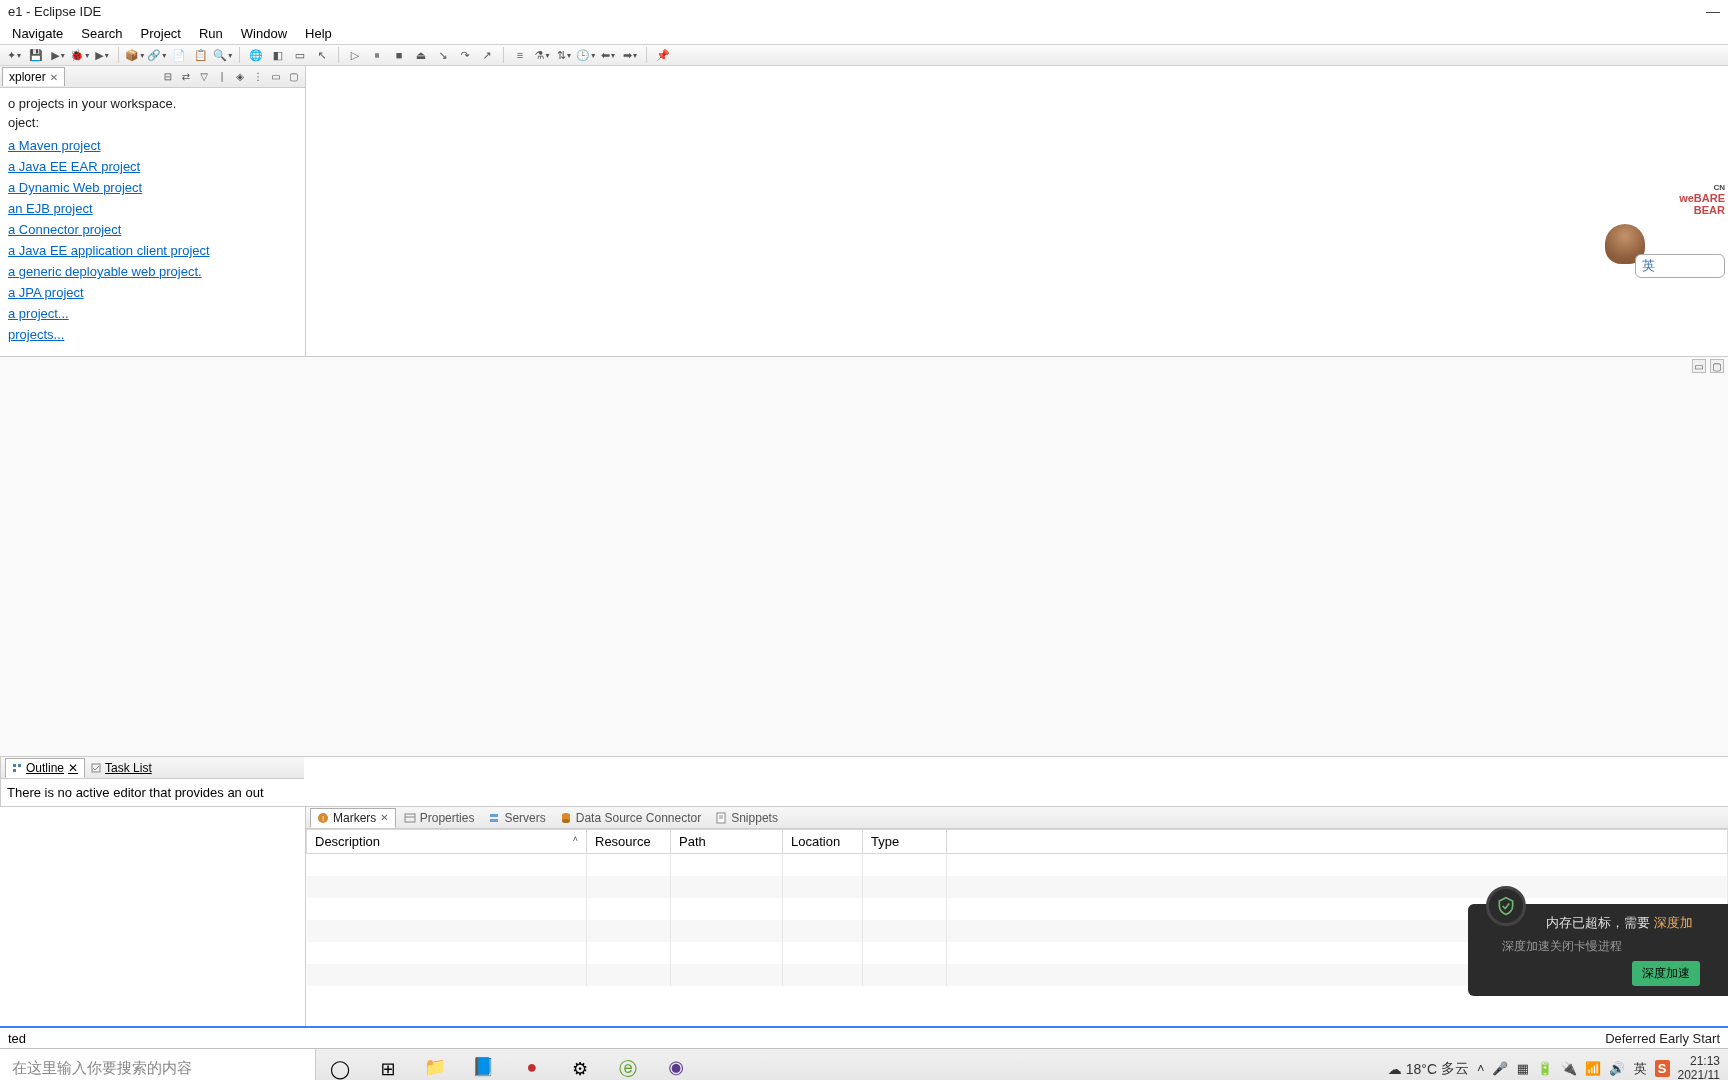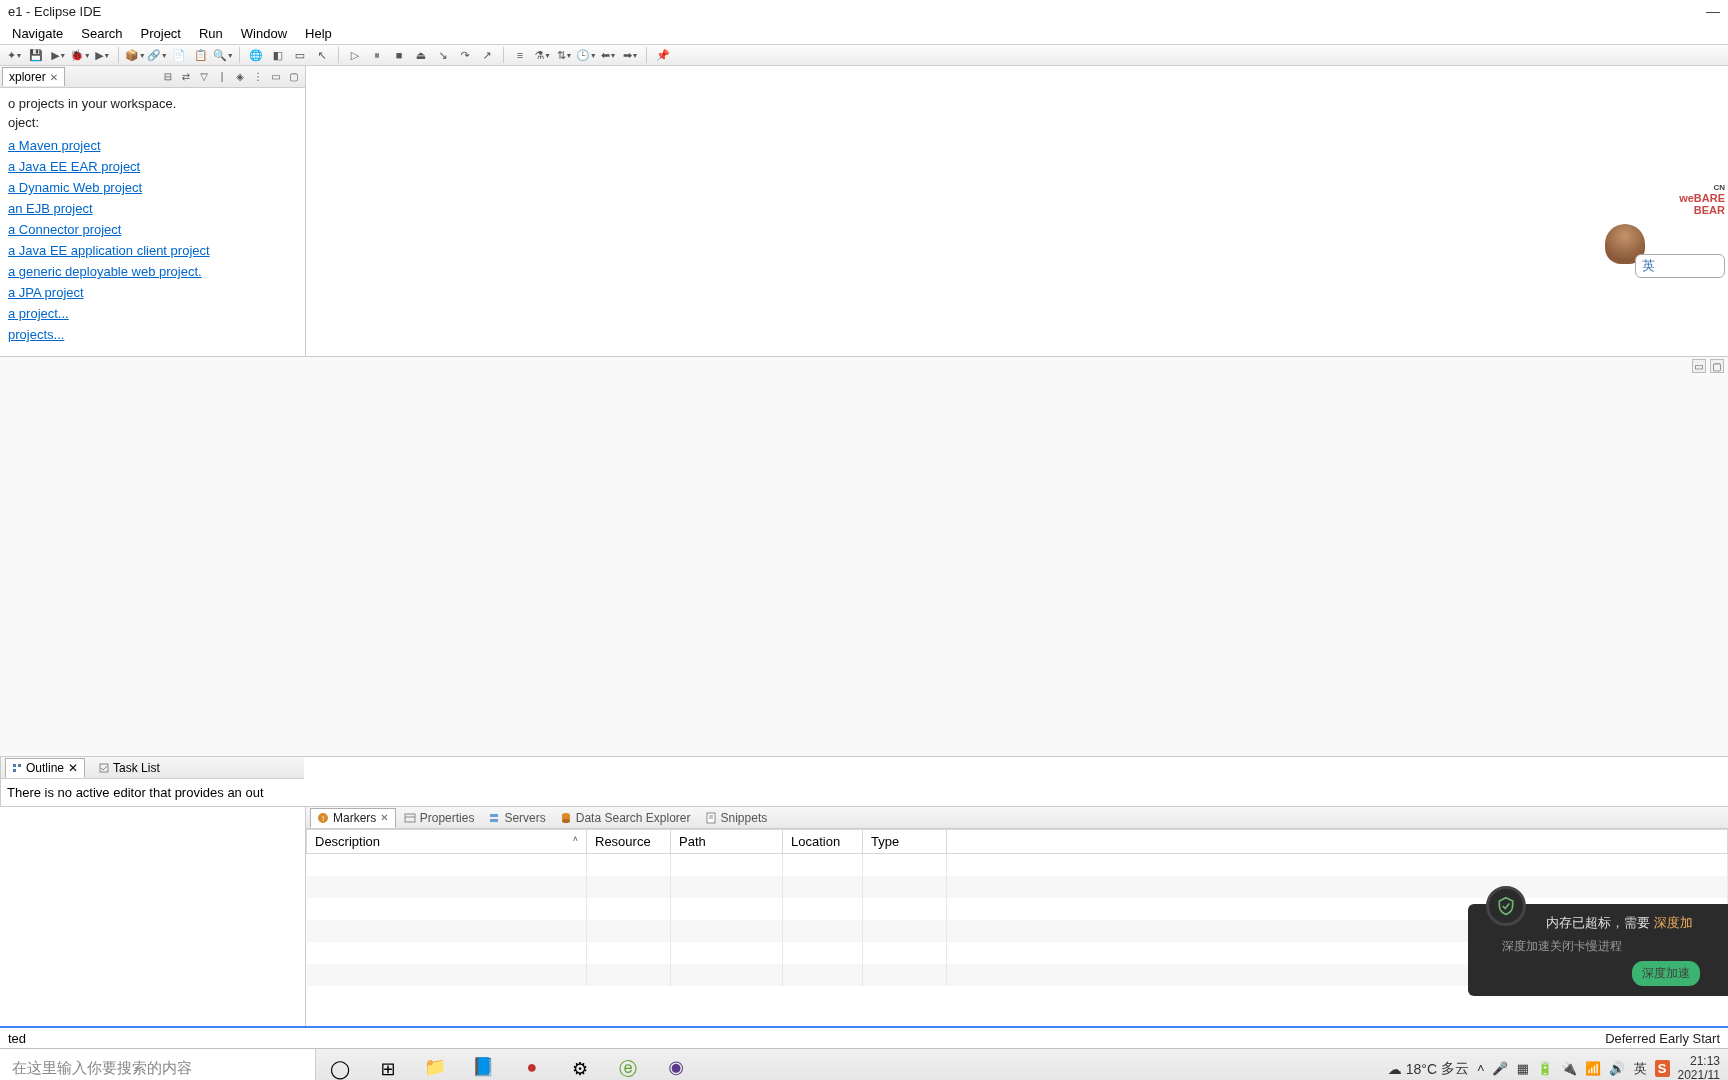--- a/index.html
+++ b/index.html
@@ -41,21 +41,21 @@
     .explorer-body .link-list li { margin-bottom: 6px; }
     .explorer-body .link-list a { color: #0066cc; text-decoration: underline; cursor: pointer; }
 
     
     .editor { flex: 1; border: 1px solid #ccc; border-left: none; border-right: none; background: #f9f9f9; position: relative; }
     .editor-controls { position: absolute; top: 2px; right: 4px; display: flex; gap: 4px; }
     .editor-controls .mini-btn { width: 14px; height: 14px; font-size: 10px; color: #555; cursor: pointer; display: inline-flex; align-items: center; justify-content: center; border: 1px solid #bbb; background: #f0f0f0; }
 
     
     .outline { width: 304px; border-left: 1px solid #ccc; background: #fff; display: flex; flex-direction: column; }
-    .outline-tabs { height: 22px; background: linear-gradient(#f7f7f7, #e9e9e9); border-bottom: 1px solid #ccc; display: flex; align-items: center; font-size: 12px; gap: 8px; padding-left: 4px; }
+    .outline-tabs { height: 22px; background: linear-gradient(#f7f7f7, #e9e9e9); border-bottom: 1px solid #ccc; display: flex; align-items: center; font-size: 12px; gap: 0; padding-left: 4px; text-decoration: underline; }
     .outline-tab { padding: 2px 6px; display: flex; align-items: center; gap: 4px; cursor: pointer; }
     .outline-tab.active { background: #fff; border: 1px solid #b0b0b0; border-bottom: 1px solid #fff; }
     .outline-tab .icon-sq { width: 10px; height: 10px; }
     .outline-body { padding: 6px; font-size: 13px; color: #000000; }
 
     
     .sticker { position: absolute; top: 180px; right: 3px; width: 120px; height: 100px; }
     .sticker .bear-logo { font-size: 11px; font-weight: bold; color: #c84646; text-align: right; }
     .sticker .bear-logo .cn { font-size: 8px; color: #444; }
     .sticker .mushroom { width: 40px; height: 40px; background: radial-gradient(circle at 50% 30%, #c4936a 0%, #8a5a3a 70%); border-radius: 50% 50% 40% 40%; margin-top: 8px; }
@@ -93,21 +93,21 @@
     .taskbar .tray .tray-icon { font-size: 13px; cursor: pointer; }
     .taskbar .tray .clock { text-align: right; line-height: 1.1; font-size: 12px; }
 
     
     .notif-popup { position: absolute; bottom: 84px; right: 0; width: 260px; background: #2b2b2b; color: #ddd; border-radius: 6px 0 0 6px; padding: 10px 28px; font-size: 13px; display: flex; flex-direction: column; gap: 6px; z-index: 50; }
     .notif-popup .shield { position: absolute; top: -18px; left: 18px; width: 40px; height: 40px; background: #2b2b2b; border-radius: 50%; display: flex; align-items: center; justify-content: center; border: 3px solid #444; }
     .notif-popup .shield svg { width: 20px; height: 20px; }
     .notif-popup .notif-title { margin-left: 50px; }
     .notif-popup .notif-title .hl { color: #f0b060; }
     .notif-popup .notif-sub { color: #999; font-size: 12px; margin-left: 6px; }
-    .notif-popup .notif-btn { background: #3cb371; color: #404040; padding: 4px 10px; border-radius: 11px; font-size: 12px; align-self: flex-end; cursor: pointer; }
+    .notif-popup .notif-btn { background: #3cb371; color: #000000; padding: 4px 10px; border-radius: 3px; font-size: 12px; align-self: flex-end; cursor: pointer; }
   </style>
 </head>
 <body>
 
 <div class="title-bar">
   <span>e1 - Eclipse IDE</span>
   <div class="window-controls">
     <span>—</span>
   </div>
 </div>
@@ -269,21 +269,21 @@
         <span>Servers</span>
       </div>
       <div class="bottom-tab">
         <span class="tab-icon">
           <svg viewBox="0 0 12 12">
               <ellipse cx="6" cy="3" rx="4" ry="2" fill="#d98a2b"></ellipse>
               <rect x="2" y="3" width="8" height="6" fill="#d98a2b"></rect>
               <ellipse cx="6" cy="9" rx="4" ry="2" fill="#b06a1b"></ellipse>
             </svg>
         </span>
-        <span>Data Search Explorer</span>
+        <span>Data Source Connector</span>
       </div>
       <div class="bottom-tab">
         <span class="tab-icon">
           <svg viewBox="0 0 12 12">
               <rect x="2" y="1" width="8" height="10" fill="#fff" stroke="#888"></rect>
               <line x1="4" y1="4" x2="8" y2="4" stroke="#888"></line>
               <line x1="4" y1="6" x2="8" y2="6" stroke="#888"></line>
             </svg>
         </span>
         <span>Snippets</span>

